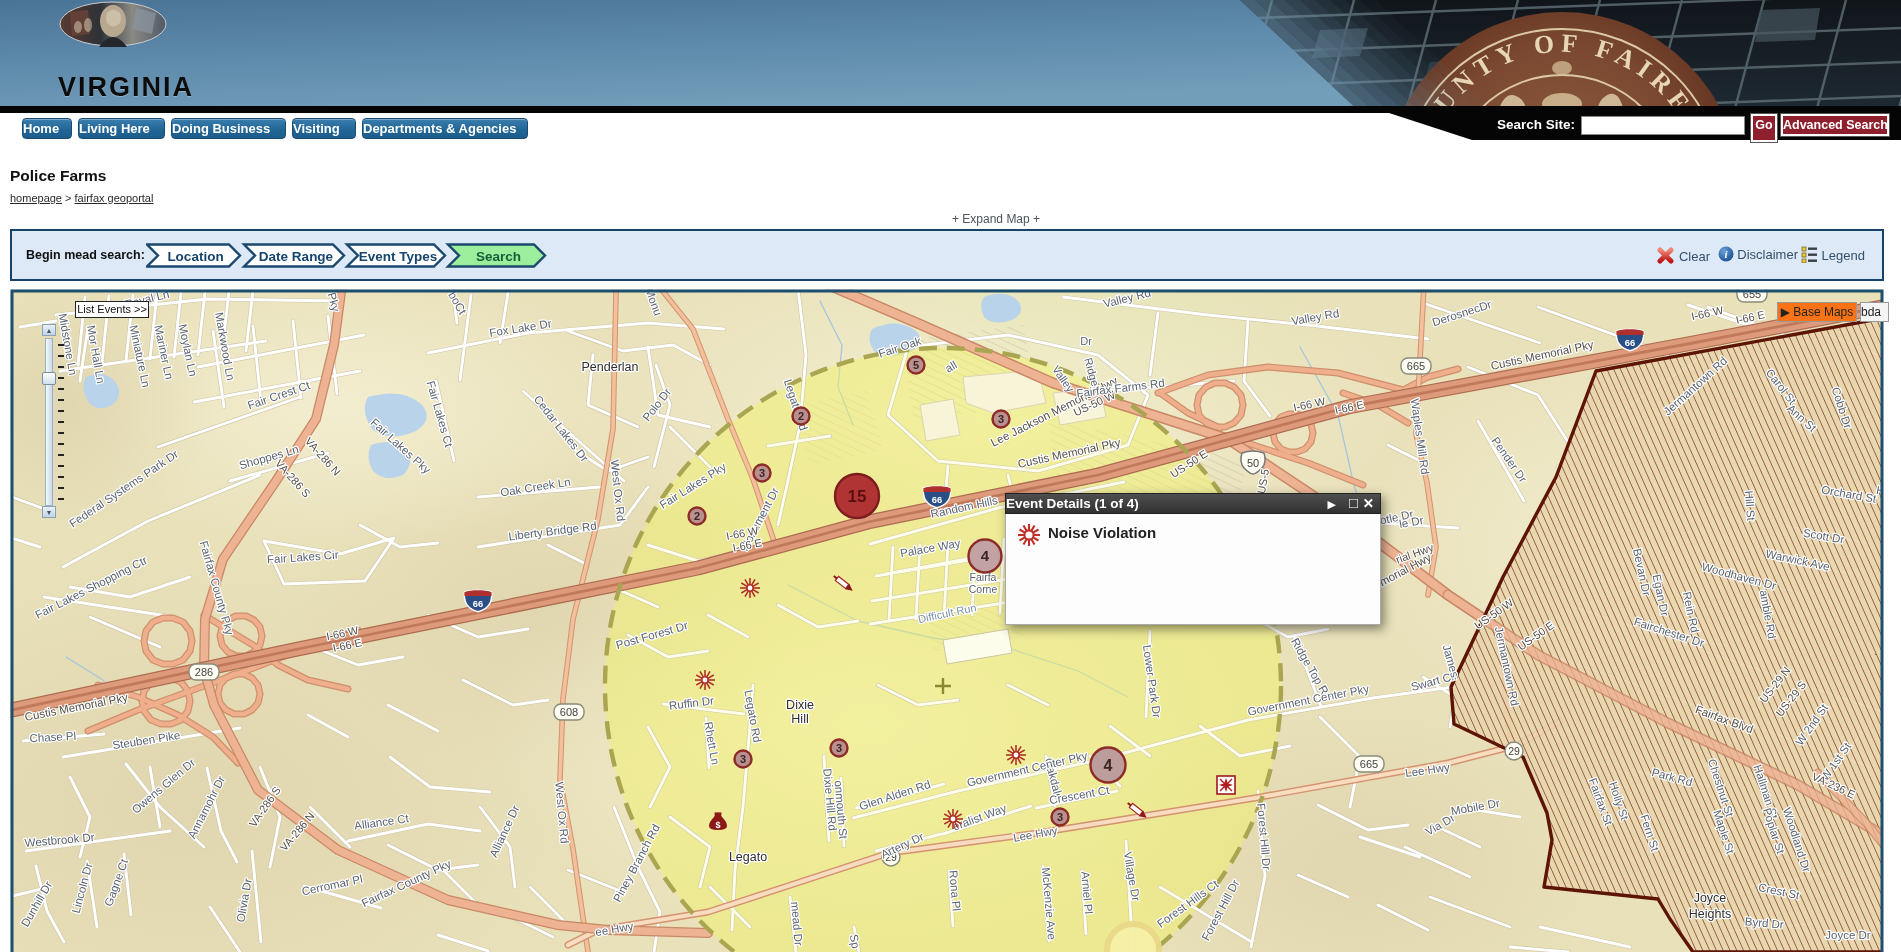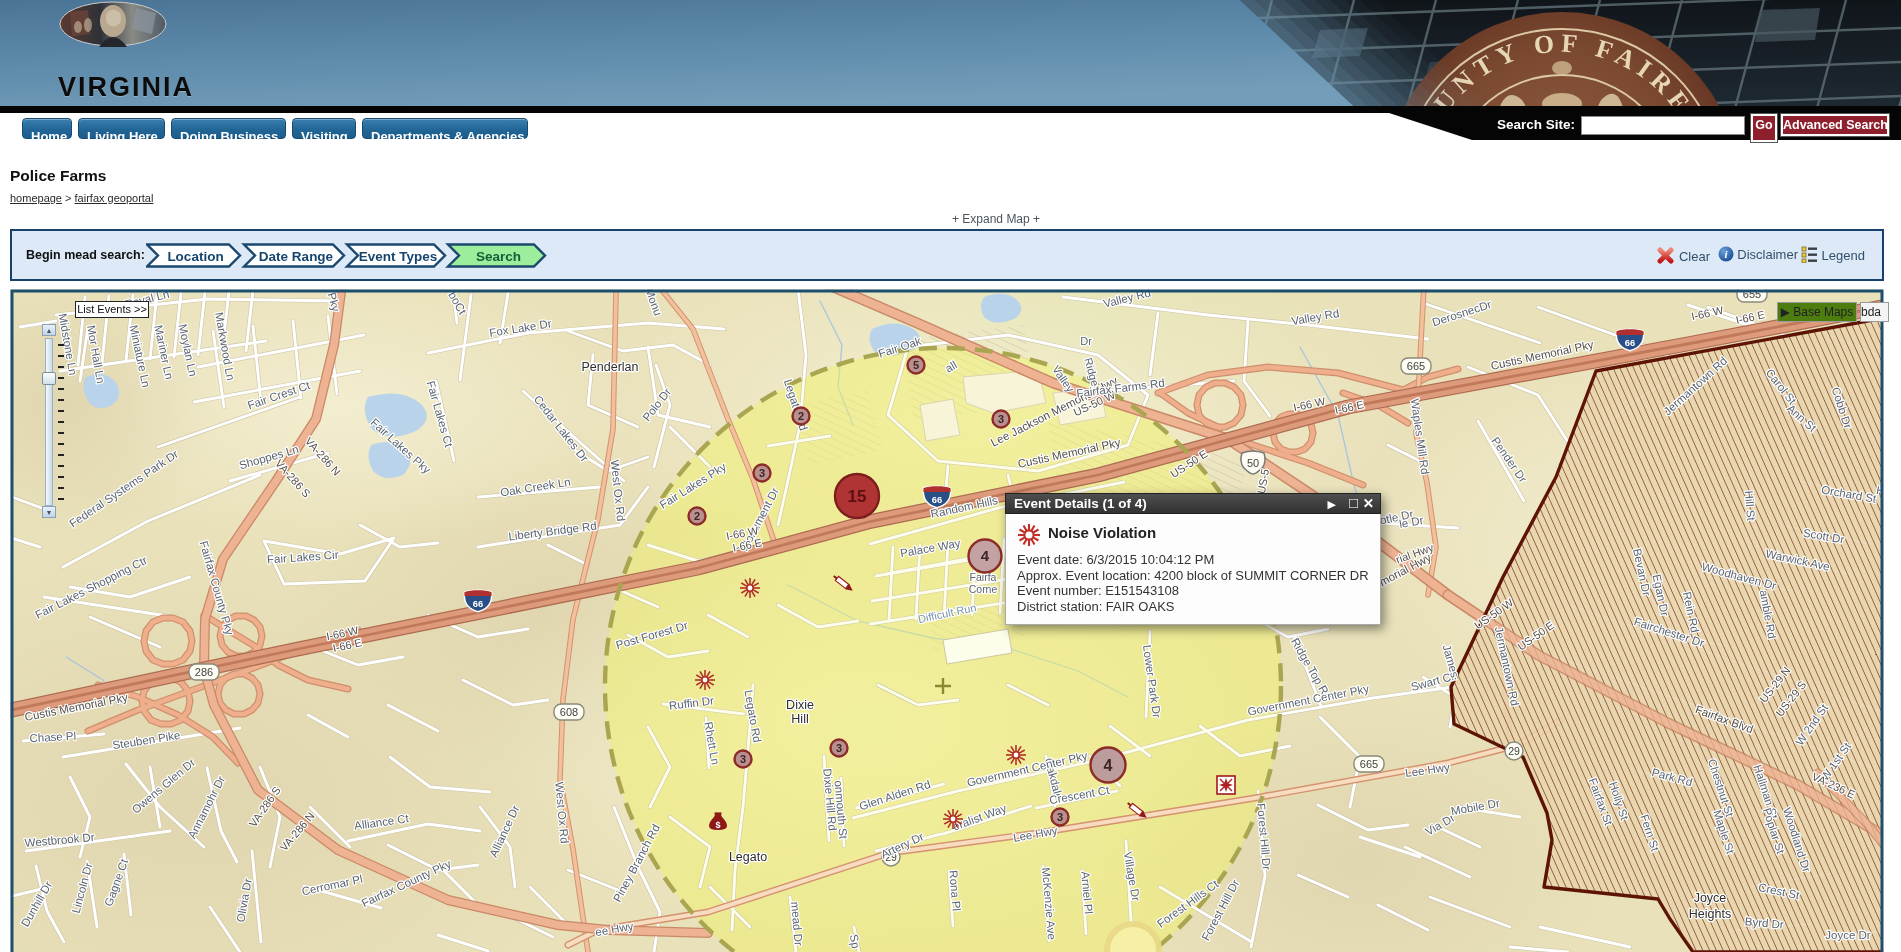--- a/index.html
+++ b/index.html
@@ -1,19 +1,19 @@
 <!DOCTYPE html>
 <html><head><meta charset="utf-8"><title>Police Events</title>
 <style>
 *{margin:0;padding:0;box-sizing:border-box}
 body{width:1901px;height:952px;font-family:"Liberation Sans",sans-serif;background:#fff;position:relative;overflow:hidden}
 .abs{position:absolute}
 .navbtn{position:absolute;top:118px;height:21px;border-radius:4px;border:1px solid #174b72;
  background:linear-gradient(#3a7fae,#216696 55%,#1d5d8c);color:#fff;font:bold 13px "Liberation Sans",sans-serif;
- text-align:left;line-height:19px;box-shadow:inset 0 1px 0 rgba(255,255,255,.35);text-decoration:none;white-space:nowrap;padding:8px}
+ text-align:left;line-height:19px;box-shadow:inset 0 1px 0 rgba(255,255,255,.35);text-decoration:none;white-space:nowrap;padding:0}
 .rbtn{background:#8e1f2c;border:2px solid #fff;color:#fff;font:bold 12.5px "Liberation Sans",sans-serif;
  text-align:center;position:absolute;outline:1px solid #555;white-space:nowrap}
 a{color:#15415f}
 </style></head>
 <body>
 <div class="abs" style="left:0;top:0;width:1901px;height:112px;overflow:hidden"><svg width="1901" height="112" viewBox="0 0 1901 112" xmlns="http://www.w3.org/2000/svg">
       <defs>
         <linearGradient id="hg" x1="0" y1="0" x2="0.35" y2="1">
           <stop offset="0" stop-color="#4a7496"></stop>
           <stop offset=".5" stop-color="#5d89ab"></stop>
@@ -944,25 +944,25 @@
     </svg></div>
 
 <div class="abs" style="left:75px;top:301px;width:74px;height:17px;background:#fff;border:1px solid #222;font:11px 'Liberation Sans',sans-serif;color:#111;text-align:center;line-height:15px">List Events &gt;&gt;</div>
 
 <div class="abs" style="left:42px;top:324px;width:14px;height:12px;background:linear-gradient(#e8f0f8,#c2d4e4);border:1px solid #8aa2b8;text-align:center;font:7px 'Liberation Sans',sans-serif;color:#456;line-height:11px">▲</div>
 <div class="abs" style="left:45px;top:338px;width:8px;height:168px;background:linear-gradient(90deg,#f4f8fb,#c9d9e8);border:1px solid #9ab2c6"></div>
 <div class="abs" style="left:58px;top:344px;width:6px;height:160px;background:repeating-linear-gradient(#222 0 2px,transparent 2px 11px)"></div>
 <div class="abs" style="left:42px;top:372px;width:14px;height:13px;background:linear-gradient(#fdfdfd,#cfe0ec);border:1px solid #78909c;border-radius:2px"></div>
 <div class="abs" style="left:42px;top:506px;width:14px;height:12px;background:linear-gradient(#e8f0f8,#c2d4e4);border:1px solid #8aa2b8;text-align:center;font:7px 'Liberation Sans',sans-serif;color:#456;line-height:11px">▼</div>
 
-<div class="abs" style="left:1777px;top:302px;width:80px;height:20px;background:#4d7c0f;border:1px solid #999;font:12px 'Liberation Sans',sans-serif;color:#222;text-align:center;line-height:18px">▶︎ Base Maps</div>
+<div class="abs" style="left:1777px;top:302px;width:80px;height:20px;background:#f97316;border:1px solid #999;font:12px 'Liberation Sans',sans-serif;color:#222;text-align:center;line-height:18px">▶︎ Base Maps</div>
 <div class="abs" style="left:1860px;top:302px;width:29px;height:20px;background:#f4f4f4;border:1px solid #999;font:12px 'Liberation Sans',sans-serif;color:#222;line-height:18px;overflow:hidden">bda</div>
 
 <div class="abs" style="left:1005px;top:493px;width:376px;height:132px;box-shadow:3px 4px 10px rgba(0,0,0,.45)">
- <div class="abs" style="left:0;top:0;width:100%;height:21px;background:linear-gradient(#4e4e4e,#323232);border:1px solid #222;color:#fff;font:bold 13.5px 'Liberation Sans',sans-serif;line-height:20px;padding-left:8px">Event Details (1 of 4)
+ <div class="abs" style="left:0;top:0;width:100%;height:21px;background:linear-gradient(#4e4e4e,#323232);border:1px solid #222;color:#fff;font:bold 13.5px 'Liberation Sans',sans-serif;line-height:20px;">Event Details (1 of 4)
    <span style="position:absolute;right:44px;top:0;font-weight:normal;font-size:11px">▶︎</span>
    <span style="position:absolute;right:22px;top:-1px;font-weight:normal;font-size:15px">□</span>
    <span style="position:absolute;right:6px;top:0;font-weight:bold">✕</span>
  </div>
  <div class="abs" style="left:0;top:21px;width:100%;height:111px;background:#fdfdfd;border:1px solid #aaa;border-top:none">
   <svg width="26" height="26" viewBox="0 0 26 26" style="position:absolute;left:10px;top:8px">
     <g stroke="#c03028" stroke-width="2.1" fill="none">
           <line x1="17.6" y1="13.0" x2="24.0" y2="13.0"></line>
           <line x1="17.0" y1="15.3" x2="22.5" y2="18.5"></line>
           <line x1="15.3" y1="17.0" x2="18.5" y2="22.5"></line>
@@ -972,19 +972,13 @@
           <line x1="8.4" y1="13.0" x2="2.0" y2="13.0"></line>
           <line x1="9.0" y1="10.7" x2="3.5" y2="7.5"></line>
           <line x1="10.7" y1="9.0" x2="7.5" y2="3.5"></line>
           <line x1="13.0" y1="8.4" x2="13.0" y2="2.0"></line>
           <line x1="15.3" y1="9.0" x2="18.5" y2="3.5"></line>
           <line x1="17.0" y1="10.7" x2="22.5" y2="7.5"></line>
         </g>
     <circle cx="13" cy="13" r="4.6" fill="none" stroke="#c03028" stroke-width="2.1"></circle>
   </svg>
   <div class="abs" style="left:42px;top:10px;font:bold 15px 'Liberation Sans',sans-serif;color:#222">Noise Violation</div>
-  <div class="abs" style="left:11px;top:38px;font:13px 'Liberation Sans',sans-serif;color:#333;line-height:15.6px">
-   Event date: 6/3/2015 10:04:12 PM<br>
-   Approx. Event location: 4200 block of SUMMIT CORNER DR<br>
-   Event number: E151543108<br>
-   District station: FAIR OAKS
-  </div>
  </div>
 </div>
 </body></html>

